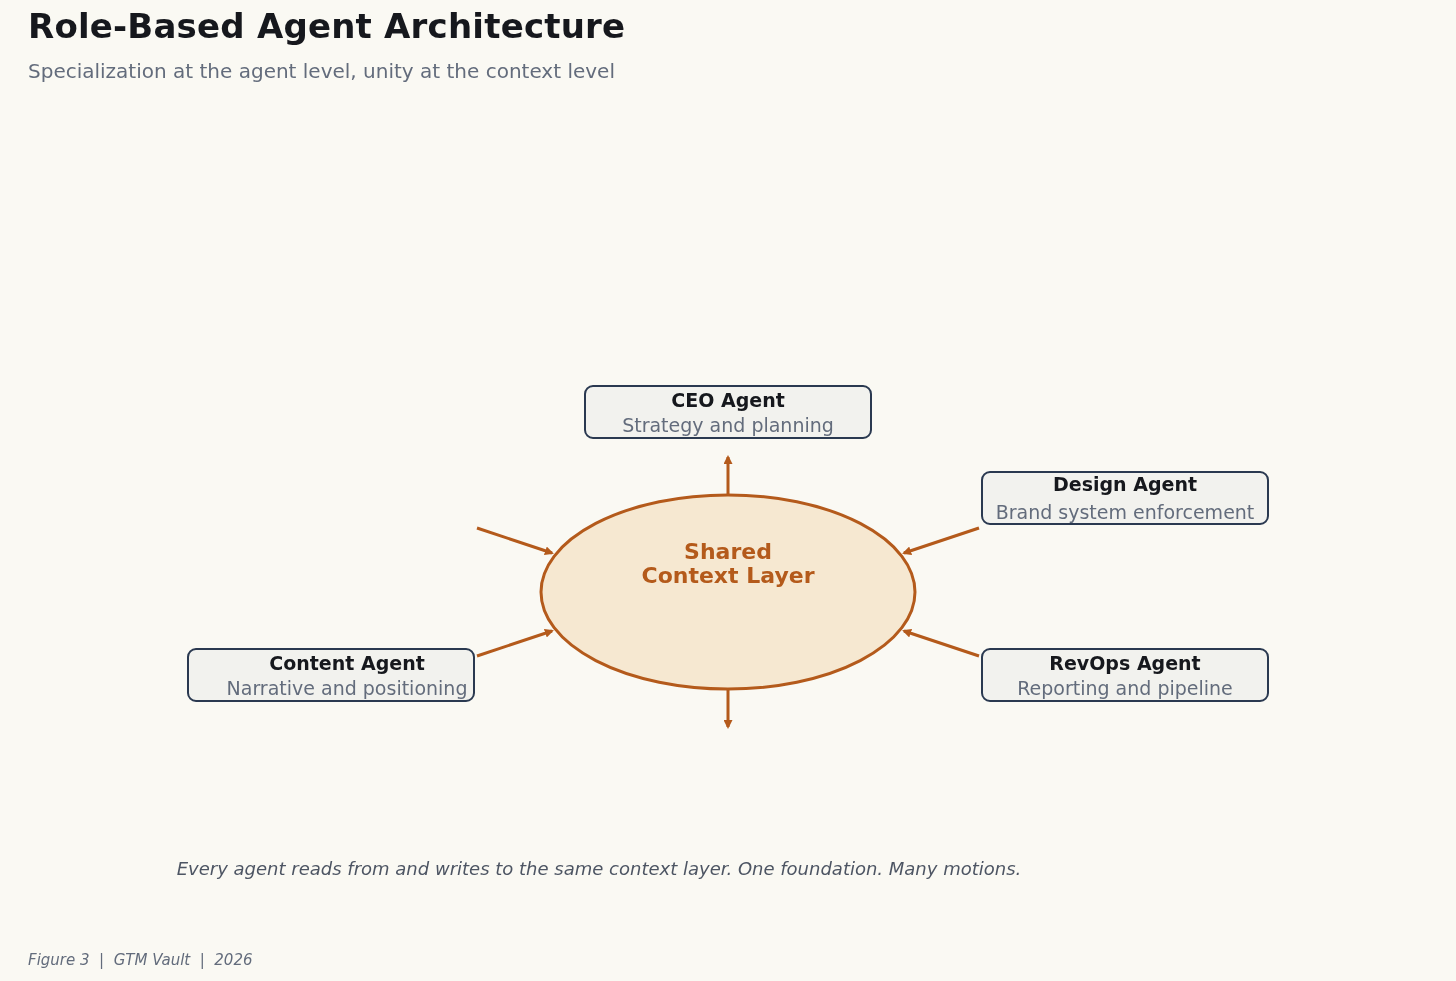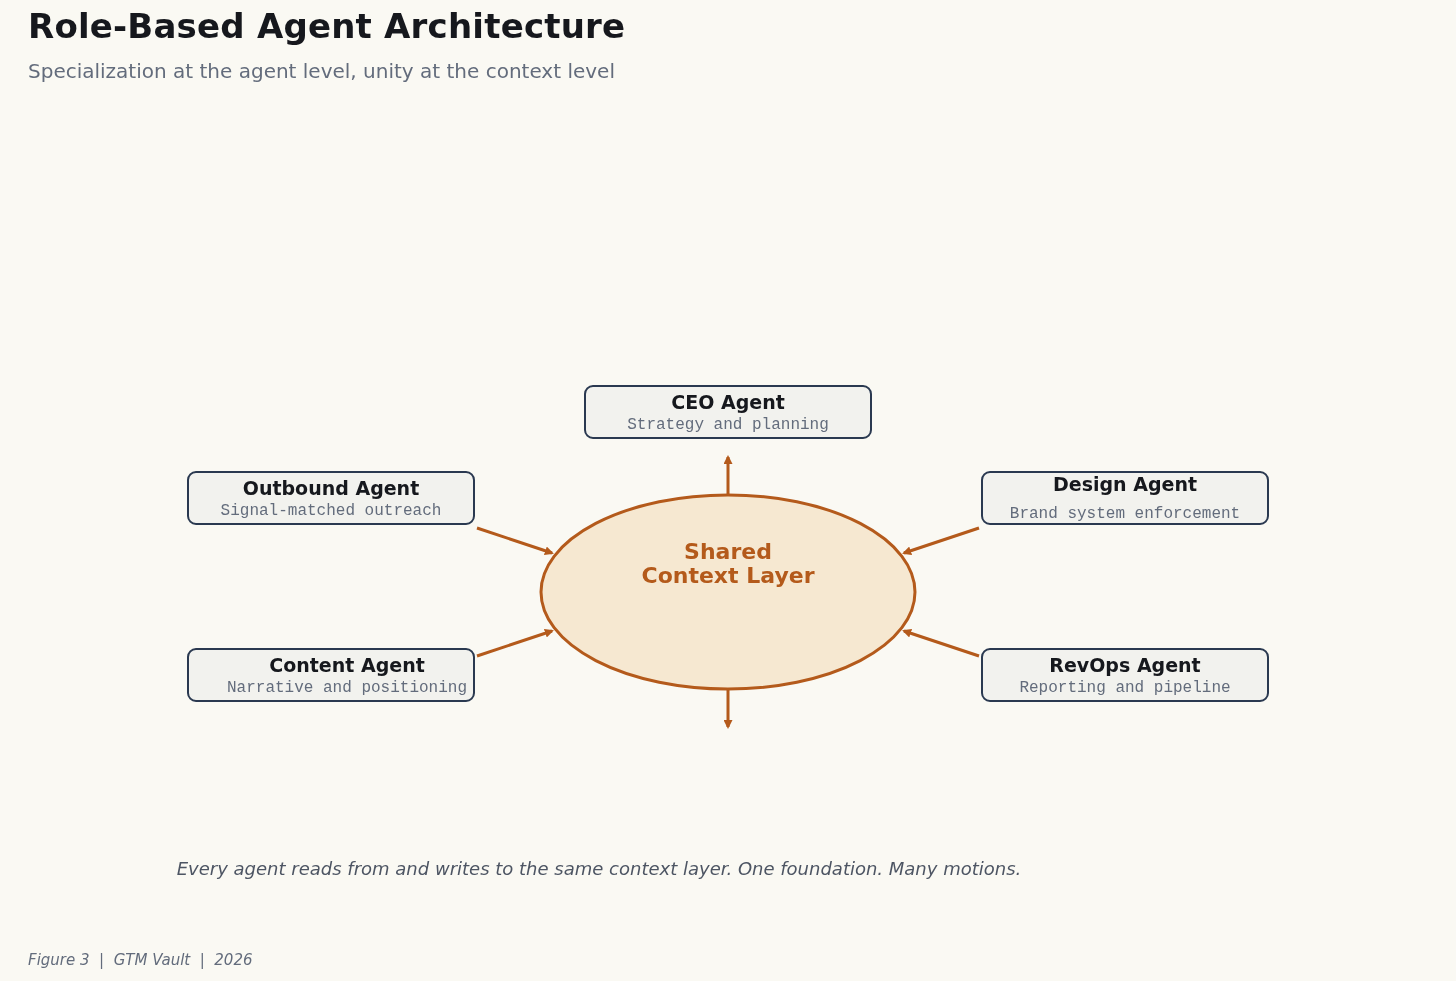--- a/index.html
+++ b/index.html
@@ -51,21 +51,21 @@
 
   .node {
     position: absolute; width: 288px; height: 54px;
     background: var(--color-node_fill);
     border: 2px solid var(--color-node_border);
     border-radius: 9px;
     display: flex; flex-direction: column; align-items: center; justify-content: center;
     gap: 3px;
   }
   .node-title { font-size: 19px; font-weight: bold; color: var(--color-title_text); }
-  .node-sub { font-size: 16px; color: var(--color-muted_text); font-family: Liberation Mono, monospace; }
+  .node-sub { font-size: 19px; color: var(--color-muted_text); }
 
   .node-ceo      { left: 584px; top: 385px; }
   .node-outbound { left: 187px; top: 471px; }
   .node-design   { left: 981px; top: 471px; justify-content: space-between; }
   .node-content  { left: 187px; top: 648px; padding-left: 32px; }
   .node-revops   { left: 981px; top: 648px; }
   .node-success  { left: 584px; top: 737px; }
 
   .caption {
     position: absolute; left: 0; top: 858px; width: 1150px;
@@ -107,24 +107,20 @@
   <div class="center-label">
     <div class="center-title-line">Shared</div>
     <div class="center-title-line">Context Layer</div>
   </div>
 
   <div class="node node-ceo">
     <div class="node-title">CEO Agent</div>
     <div class="node-sub">Strategy and planning</div>
   </div>
 
-  <div class="node node-outbound">
-    <div class="node-title">Outbound Agent</div>
-    <div class="node-sub">Signal-matched outreach</div>
-  </div>
 
   <div class="node node-design">
     <div class="node-title">Design Agent</div>
     <div class="node-sub">Brand system enforcement</div>
   </div>
 
   <div class="node node-content">
     <div class="node-title">Content Agent</div>
     <div class="node-sub">Narrative and positioning</div>
   </div>

